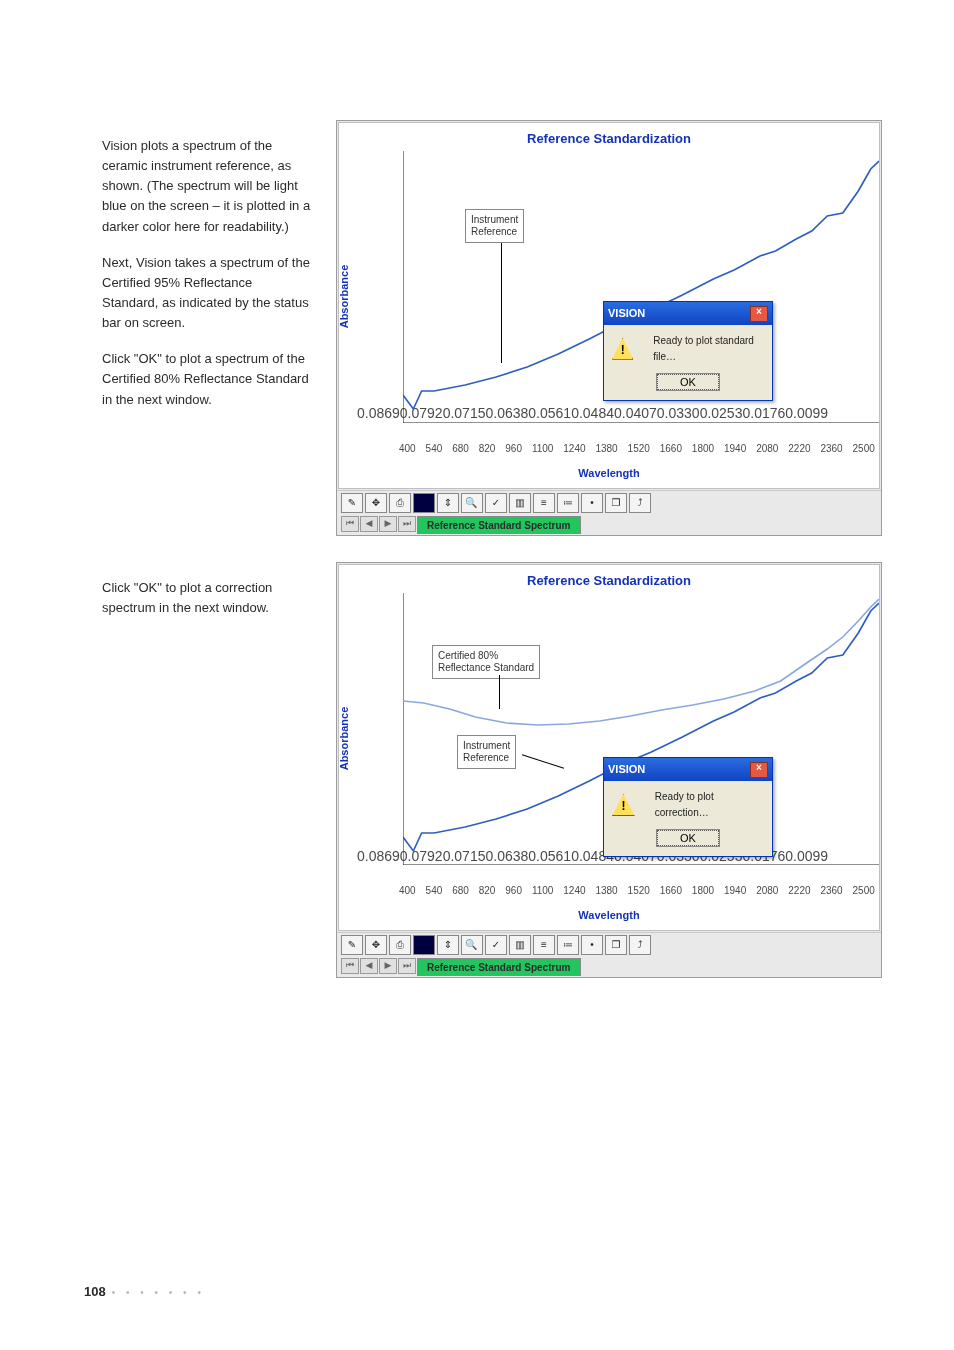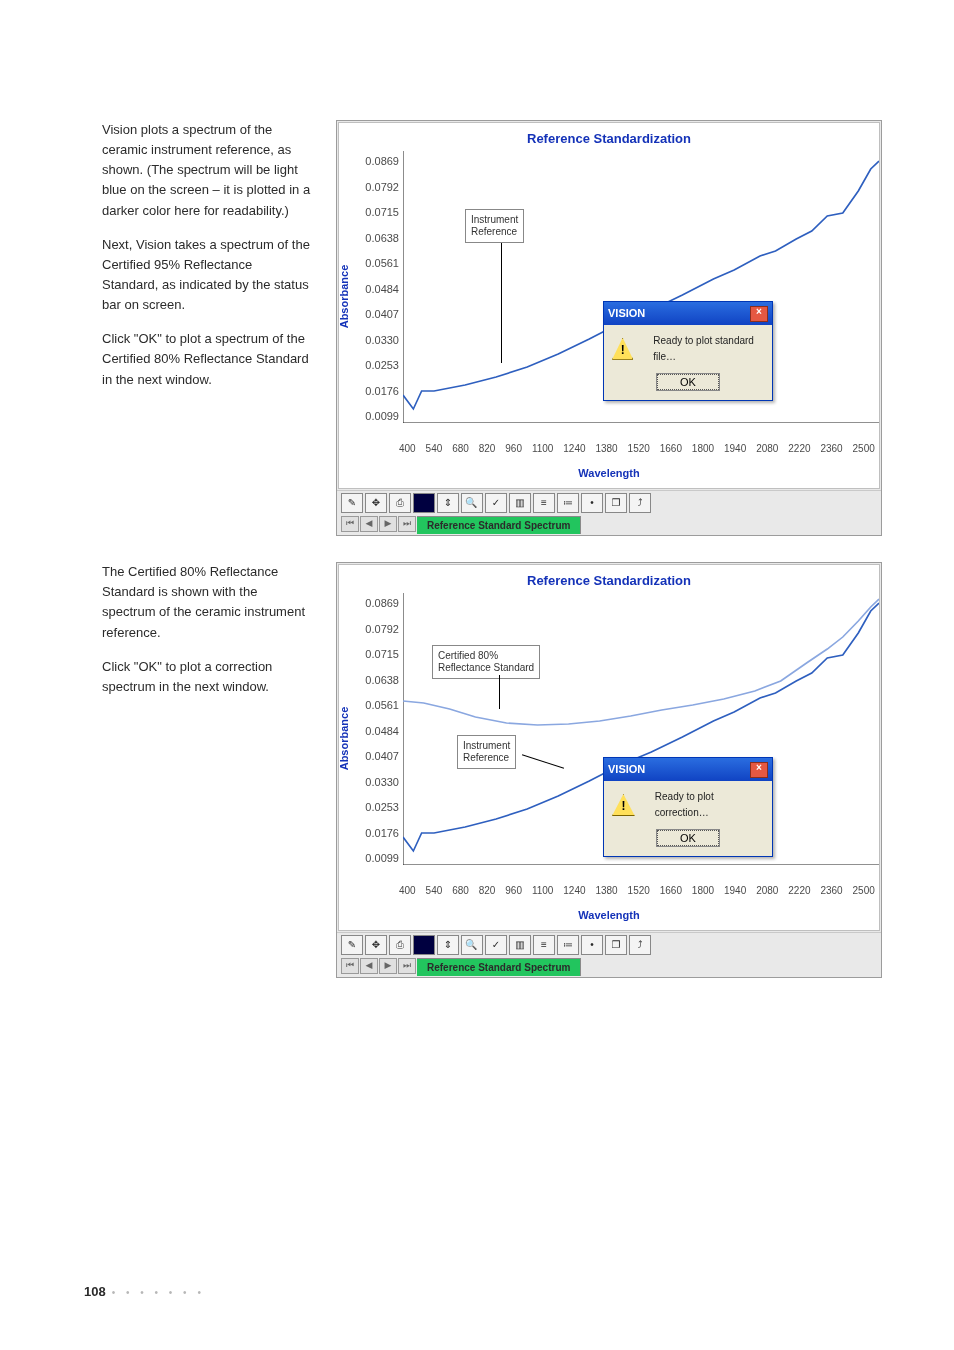--- a/index.html
+++ b/index.html
@@ -1,29 +1,29 @@
 <!DOCTYPE html>
 <html><head>
 <meta charset="utf-8">
 <style>
   body{margin:0;background:#fff;font-family:Verdana,Geneva,sans-serif;color:#2b2b2b;font-size:13px;line-height:1.55}
   .page{width:954px;height:1350px;position:relative;padding:120px 80px 0 84px;box-sizing:border-box}
   .cols{display:flex;align-items:flex-start;gap:24px}
   .textcol{width:210px;flex:0 0 210px}
-  .textcol p{margin:0 0 14px 0}
+  .textcol p{margin:16px 0 14px 0}
   .imgcol{flex:1}
   .bluebar{width:6px;background:#2d3e8f;margin-right:18px}
   .blockwrap{display:flex;align-items:stretch;margin-bottom:26px}
   .chartouter{border:1px solid #9c9c9c;background:#e9e9e9;width:546px;box-sizing:border-box}
   .chartbox{border:1px solid #bfbfbf;background:#fff;margin:1px}
   .ctitle{text-align:center;color:#1432b8;font-weight:bold;font-size:13px;padding:6px 0 2px 0}
   .plotwrap{display:flex;align-items:stretch}
   .ylabelcol{width:18px;position:relative}
   .ylabel{transform:rotate(-90deg);transform-origin:center;position:absolute;left:-26px;top:50%;color:#1432b8;font-size:11px;font-weight:bold;white-space:nowrap}
-  .yticks{width:42px;display:flex;flex-direction:column;justify-content:space-between;align-items:flex-end;font-size:11px;color:#4a4a4a;padding:2px 4px 0 0;height:272px}
+  .yticks{width:42px;display:flex;flex-direction:row;justify-content:space-between;align-items:flex-end;font-size:14px;color:#4a4a4a;padding:2px 4px 0 0;height:272px}
   .plot{flex:1;position:relative;height:272px}
   .plot svg{position:absolute;inset:0;width:100%;height:100%}
   .axisline{stroke:#222;stroke-width:1;fill:none}
   .spec1{stroke:#2e5fbf;stroke-width:1.6;fill:none}
   .spec2{stroke:#8aa7e0;stroke-width:1.6;fill:none}
   .annot{background:#fff;border:1px solid #888;font-size:10px;color:#333;padding:4px 5px;position:absolute;line-height:1.2}
   .xticks{display:flex;font-size:10px;color:#4a4a4a;padding-left:60px;padding-right:4px;justify-content:space-between;margin-top:16px}
   .xlabel{text-align:center;color:#1432b8;font-size:11px;font-weight:bold;margin-top:8px;margin-bottom:6px}
   .dlg{position:absolute;width:168px;border:1px solid #0036b5;background:#ece9d8;box-shadow:2px 2px 3px rgba(0,0,0,.3)}
   .dlg .titlebar{background:linear-gradient(#2a6de0,#1043c3);color:#fff;font-size:11px;font-weight:bold;display:flex;justify-content:space-between;align-items:center;padding:3px 4px}
@@ -144,21 +144,20 @@
           </div>
         </div>
       </div>
     </div>
   </div>
 
   <div class="blockwrap">
     <div class="bluebar"></div>
     <div class="cols">
       <div class="textcol">
-        <p>The Certified 80% Reflectance Standard is shown with the spectrum of the ceramic instrument reference.</p>
         <p>Click "OK" to plot a correction spectrum in the next window.</p>
       </div>
       <div class="imgcol">
         <div class="chartouter">
           <div class="chartbox">
             <div class="ctitle">Reference Standardization</div>
             <div class="plotwrap">
               <div class="ylabelcol">
                   <div class="ylabel">Absorbance</div>
                 </div>

